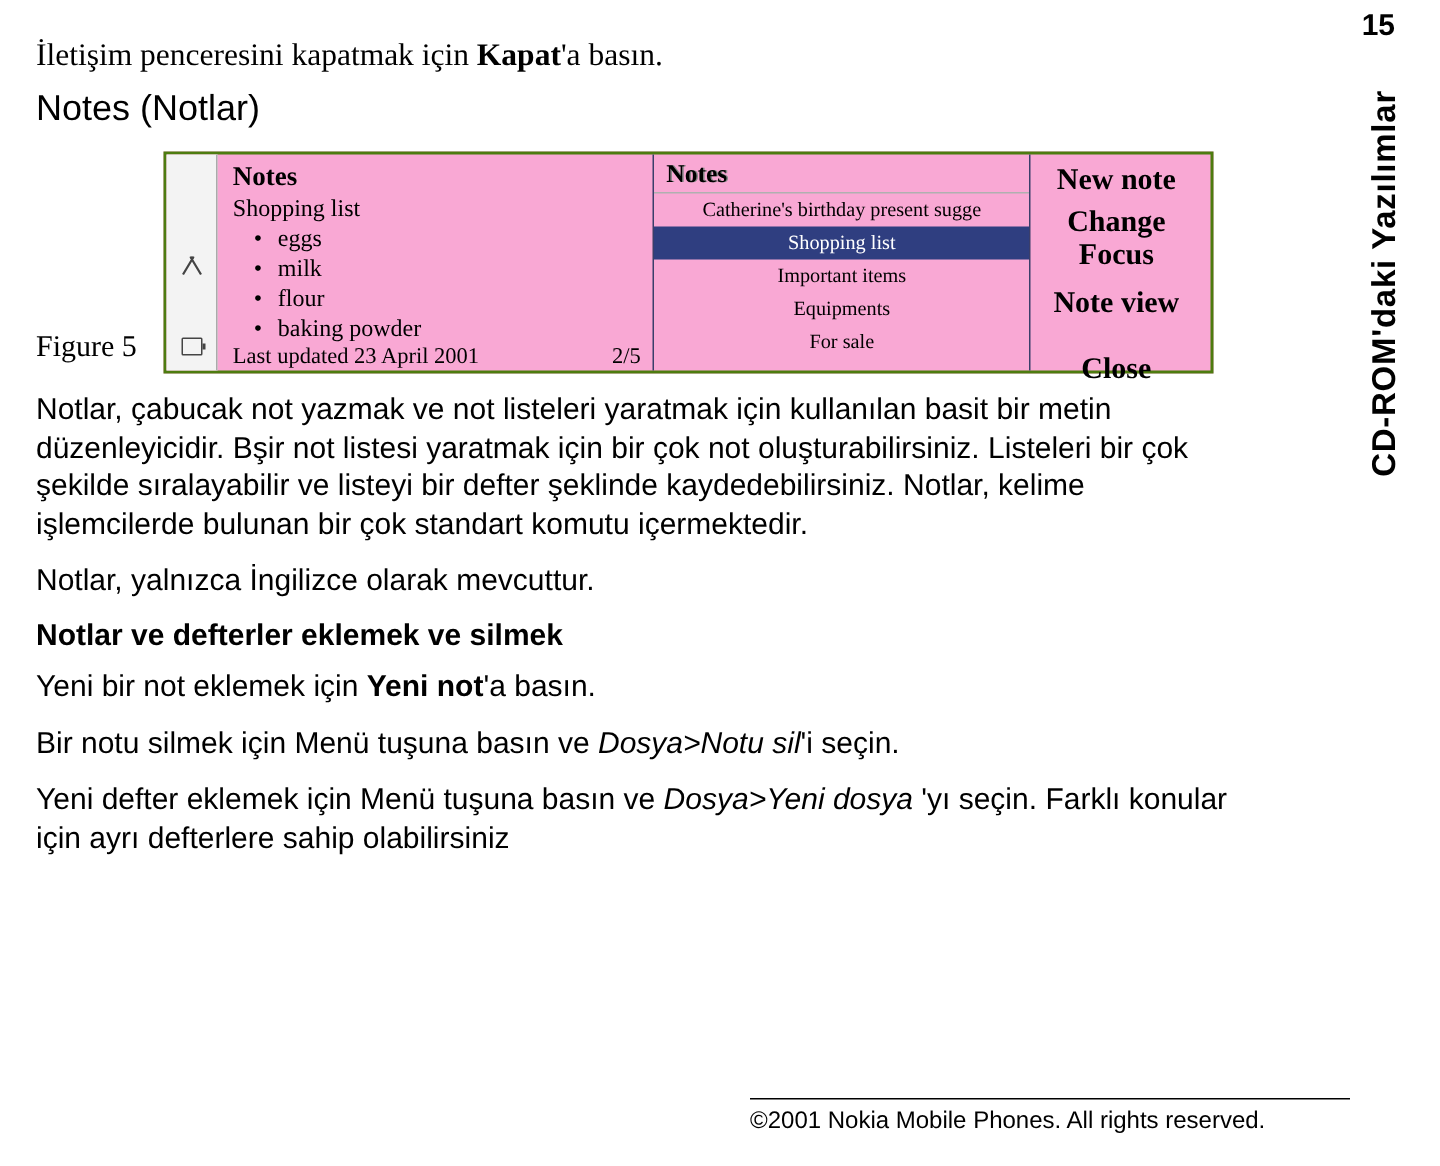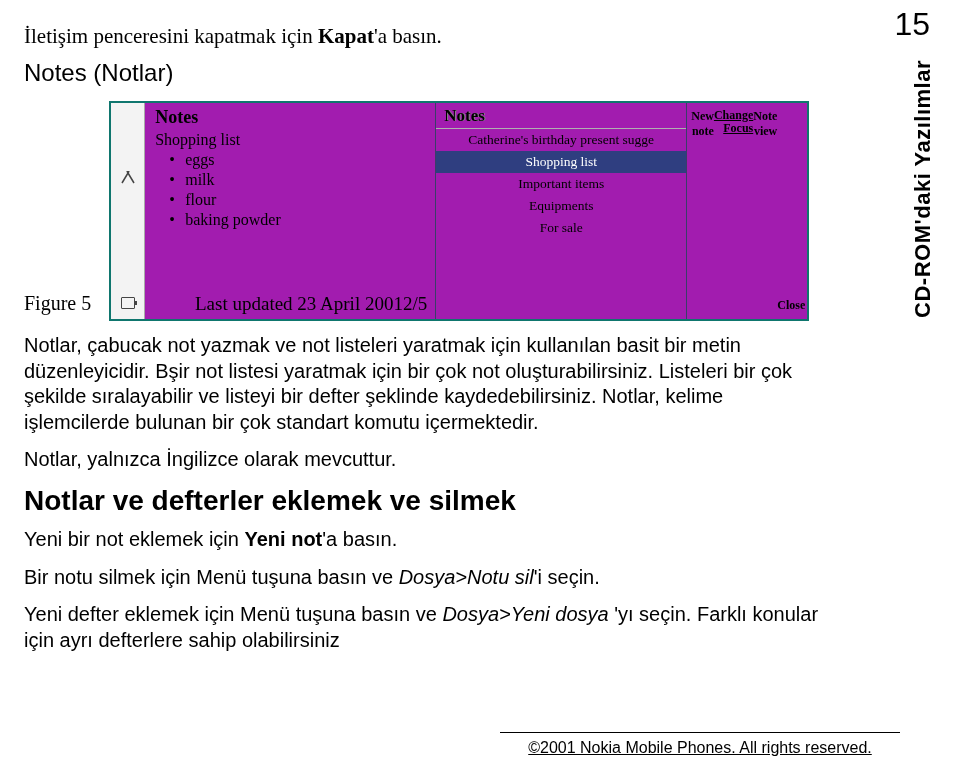--- a/index.html
+++ b/index.html
@@ -9,22 +9,22 @@
     background: #fff;
     font-family: Arial, Helvetica, sans-serif;
     color: #000;
     position: relative;
     padding: 24px 60px 24px 24px;
   }
   .page-num {
     position: absolute;
     top: 6px;
     right: 30px;
-    font-size: 32px;
-    font-weight: normal;
+    font-size: 20px;
+    font-weight: bold;
     text-align: right;
   }
   .side-label {
     position: absolute;
     right: 24px;
     top: 60px;
     writing-mode: vertical-rl;
     transform: rotate(180deg);
     font-size: 22px;
     font-weight: bold;
@@ -48,23 +48,23 @@
     margin-bottom: 12px;
   }
   .fig-label {
     font-size: 20px;
     flex: 0 0 auto;
     padding-bottom: 6px;
     font-family: Liberation Serif, serif;
   }
   .screen {
     width: 700px;
-    height: 220px;
-    border: 2px solid #0f766e;
-    background: #a21caf;
+    height: 148px;
+    border: 2px solid #4d7c0f;
+    background: #f9a8d4;
     display: flex;
   }
   .scr-icons {
     width: 34px;
     background: #f3f3f3;
     border-right: 1px solid #aaa;
     position: relative;
   }
   .scr-icons .icon-sig {
     position: absolute;
@@ -116,23 +116,23 @@
   }
   .scr-sub::before {
     content: "•";
     position: absolute;
     left: 14px;
     top: 0;
   }
   .scr-footer {
     margin-top: auto;
     display: flex;
-    justify-content: flex-end;
-    font-family: 'Times New Roman', serif;
-    font-size: 19px;
+    justify-content: space-between;
+    font-family: 'Times New Roman', serif;
+    font-size: 15px;
   }
   .scr-mid {
     width: 252px;
     border-left: 1px solid #3a3e6a;
     border-right: 1px solid #3a3e6a;
     display: flex;
     flex-direction: column;
     font-family: 'Times New Roman', serif;
     font-size: 13.5px;
   }
@@ -149,54 +149,53 @@
     overflow: hidden;
     text-align: center;
   }
   .scr-mid .row.sel {
     background: #2f3e80;
     color: #fff;
   }
   .scr-right {
     width: 120px;
     display: flex;
-    flex-direction: row;
-    text-align: right;
-    font-family: 'Times New Roman', serif;
-    font-weight: bold;
-    font-size: 12px;
+    flex-direction: column;
+    text-align: center;
+    font-family: 'Times New Roman', serif;
+    font-weight: bold;
+    font-size: 20px;
     padding: 6px 10px 6px 4px;
   }
   .scr-right .slot1 { min-height: 28px; }
-  .scr-right .slot2 { min-height: 54px; line-height: 1.1; text-decoration: underline; }
+  .scr-right .slot2 { min-height: 54px; line-height: 1.1; }
   .scr-right .slot3 { min-height: 44px; }
   .scr-right .slot4 { margin-top: auto; }
   .body-text {
     font-size: 20px;
     line-height: 1.28;
     margin-bottom: 12px;
     max-width: 800px;
   }
   .body-text .em { font-style: italic; }
   .body-text .bold { font-weight: bold; }
   h2.subsection {
-    font-size: 28px;
+    font-size: 20px;
     font-weight: bold;
     margin: 8px 0 10px 0;
   }
   .footer {
     position: absolute;
     bottom: 20px;
     right: 60px;
     font-size: 16px;
-    text-decoration: underline;
     border-top: 1px solid #000;
     padding-top: 6px;
     width: 400px;
-    text-align: center;
+    text-align: left;
   }
 </style>
 </head>
 <body>
 
 <div class="page-num">15</div>
 <div class="side-label">CD-ROM'daki Yazılımlar</div>
 
 <p class="intro">
   <span>İletişim penceresini kapatmak için </span><span class="strong">Kapat</span><span>'a basın.</span>

